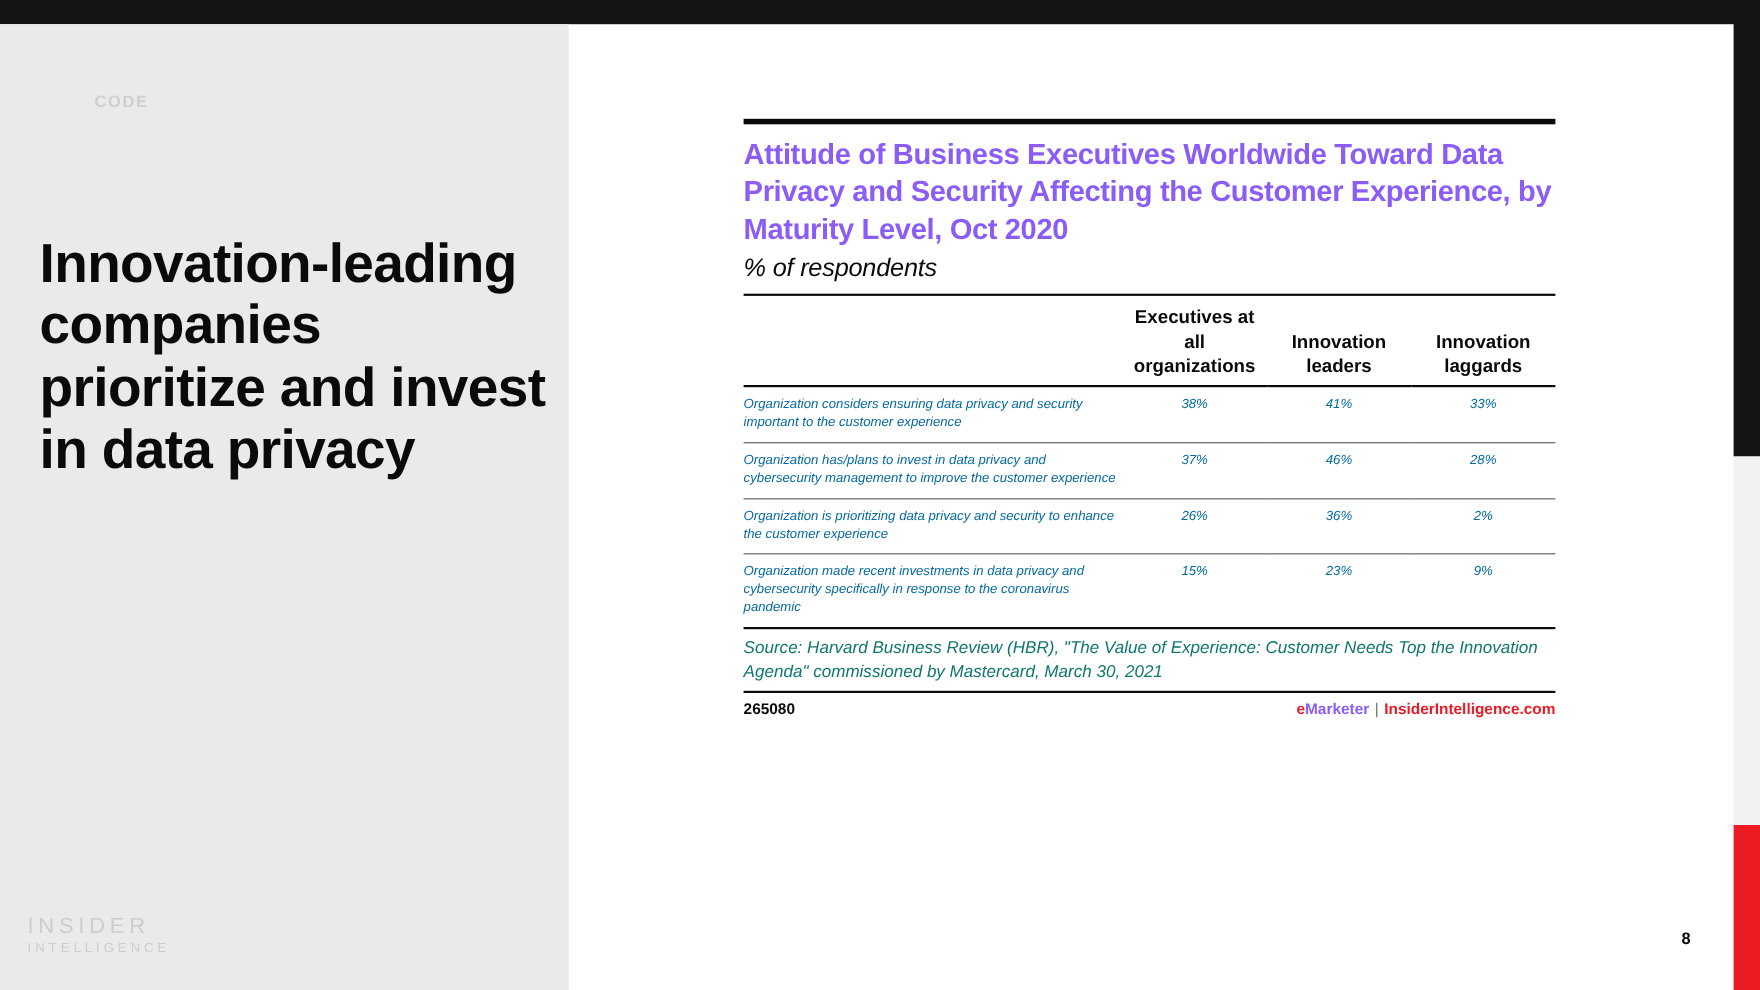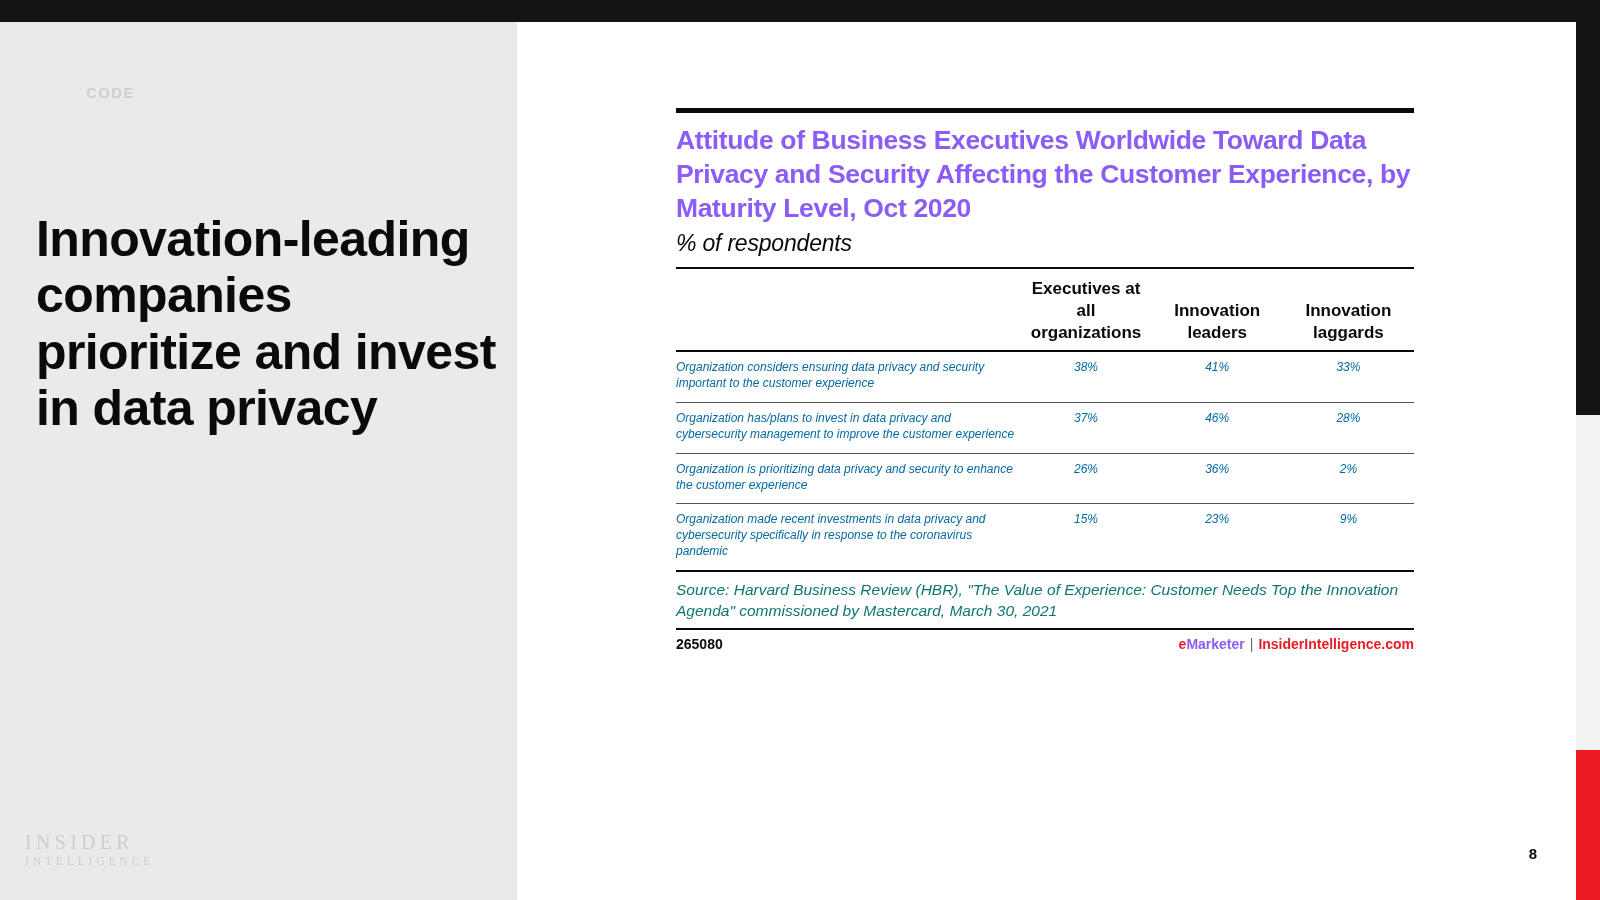--- a/index.html
+++ b/index.html
@@ -69,21 +69,20 @@
     line-height: 1.13;
     font-weight: bold;
     letter-spacing: -0.6px;
     color: #0a0a0a;
   }
   .brand-logo {
     position: absolute;
     left: 25px;
     bottom: 30px;
     color: #cdcdcd;
-    font-family: Liberation Serif, serif;
   }
   .brand-logo .brand-top {
     display: block;
     font-size: 20px;
     letter-spacing: 4.3px;
     line-height: 1.1;
   }
   .brand-logo .brand-bottom {
     display: block;
     font-size: 12px;

